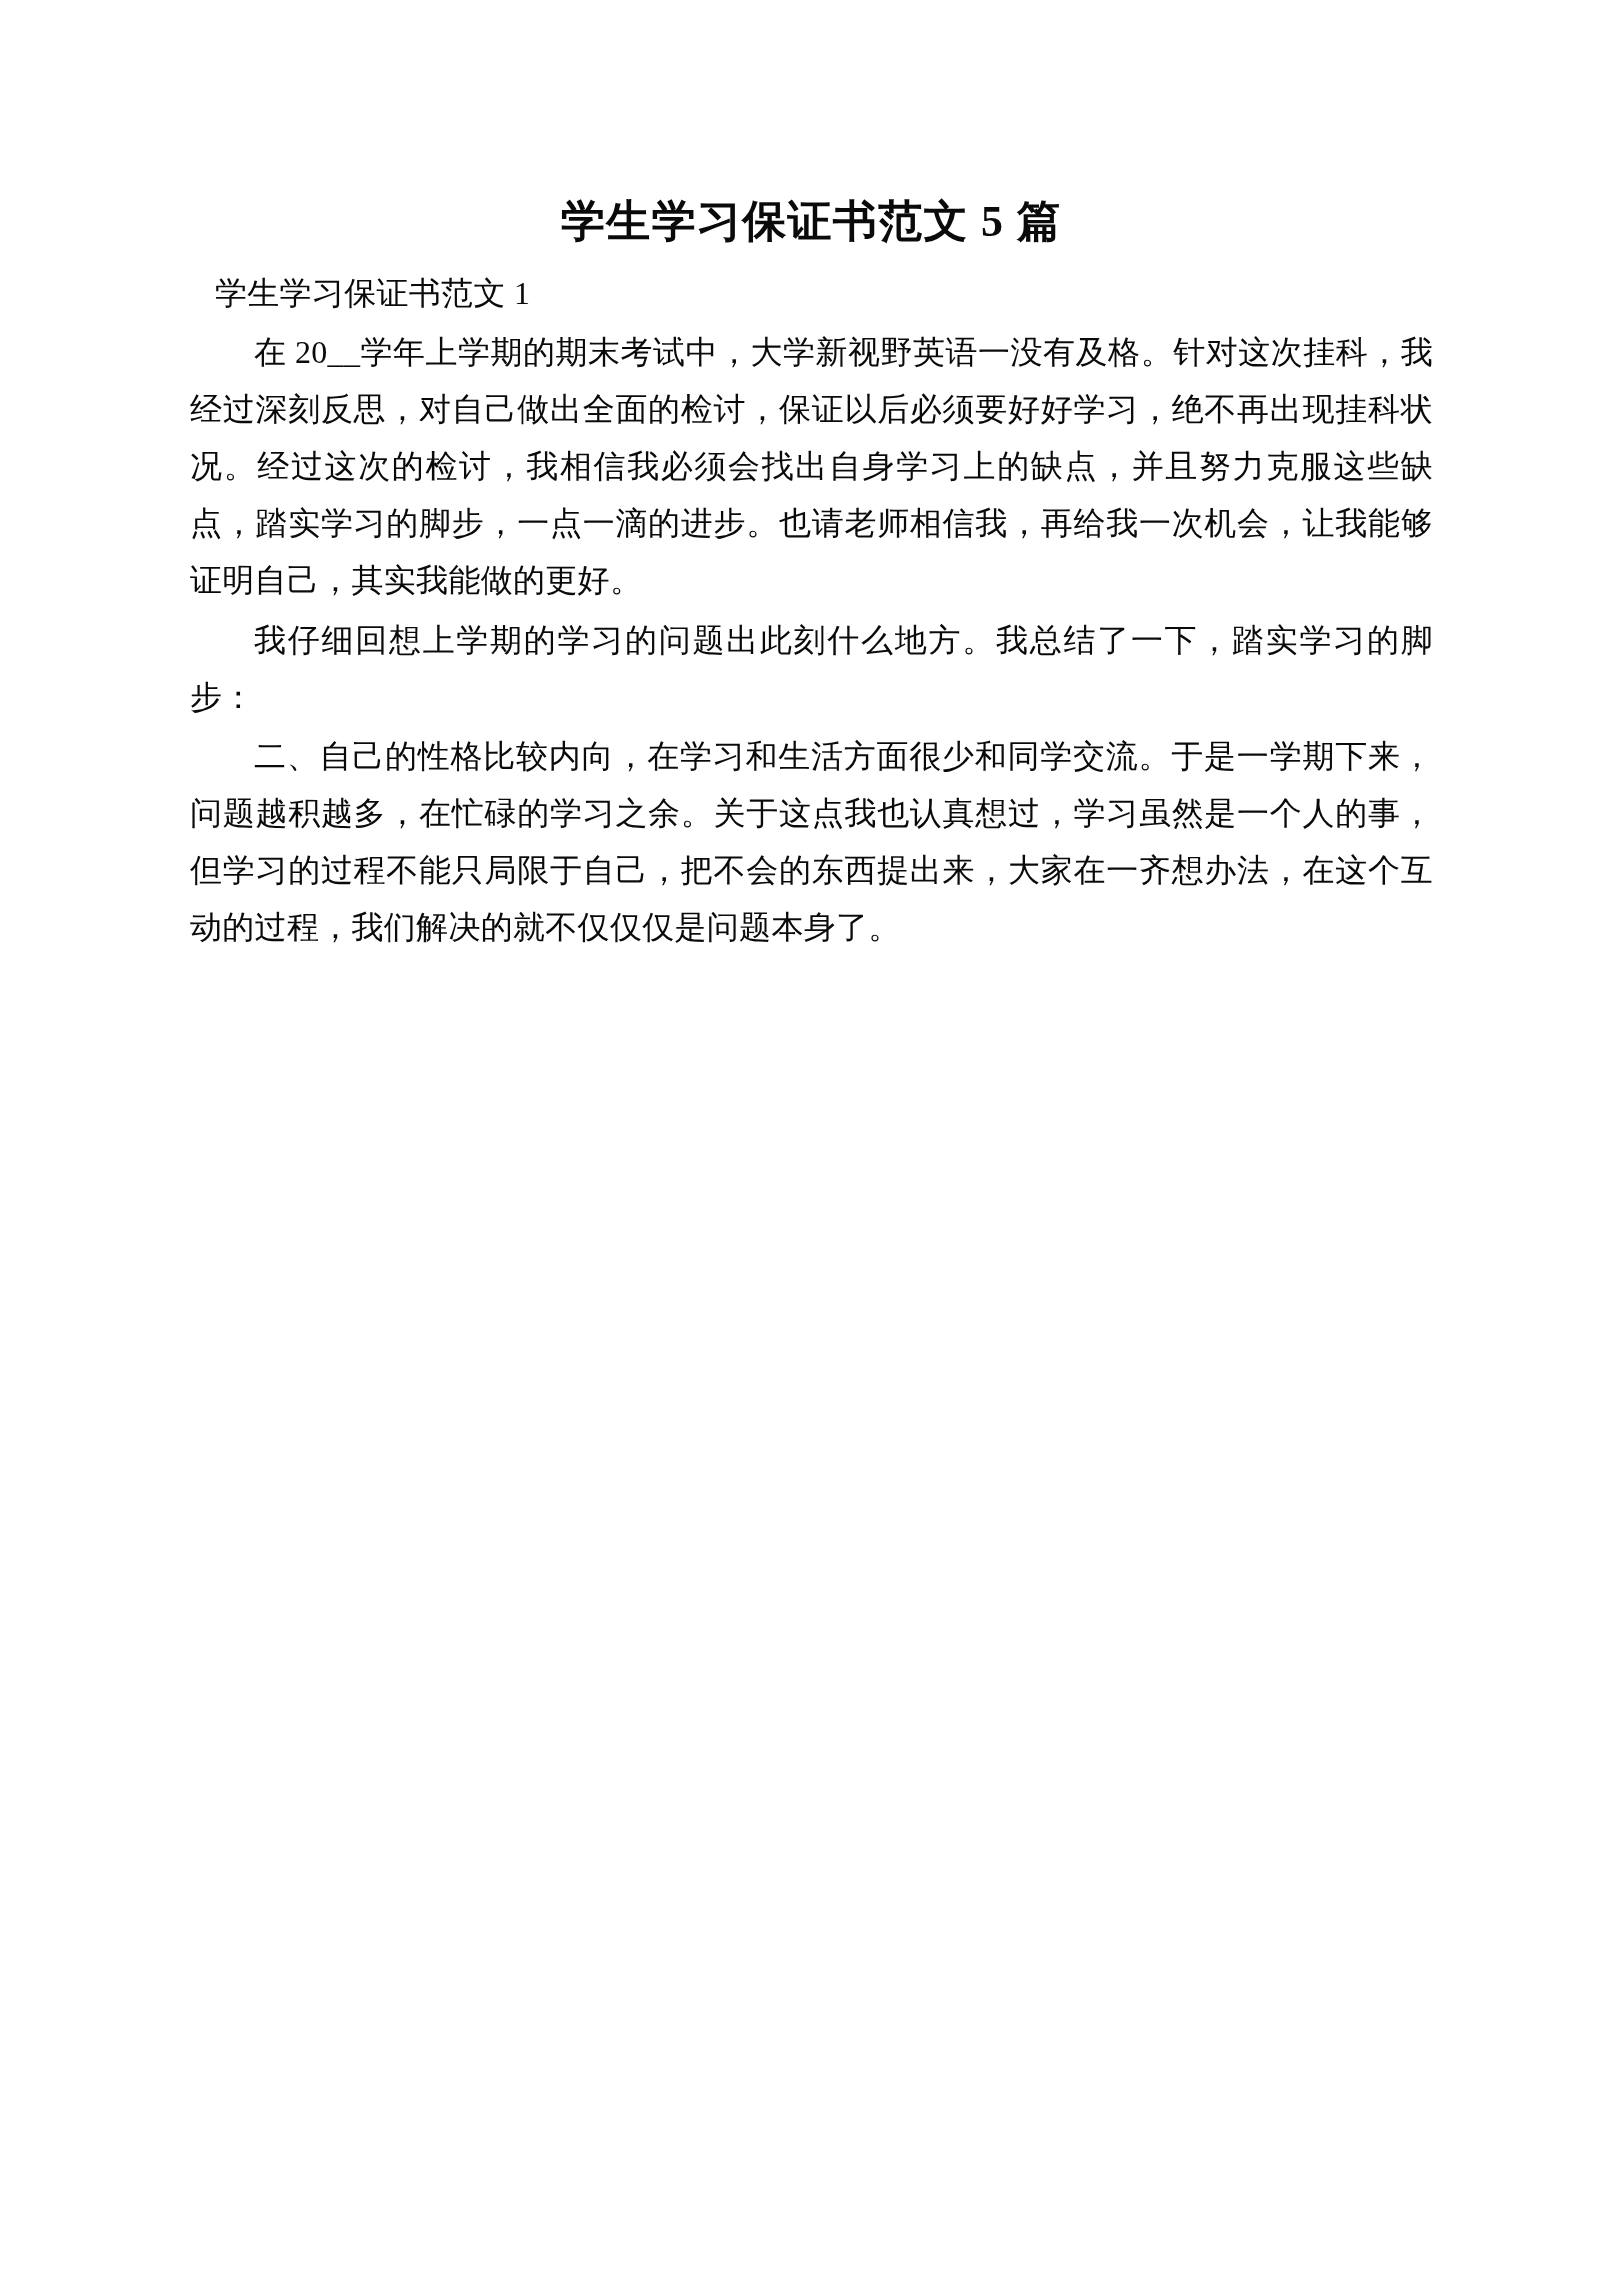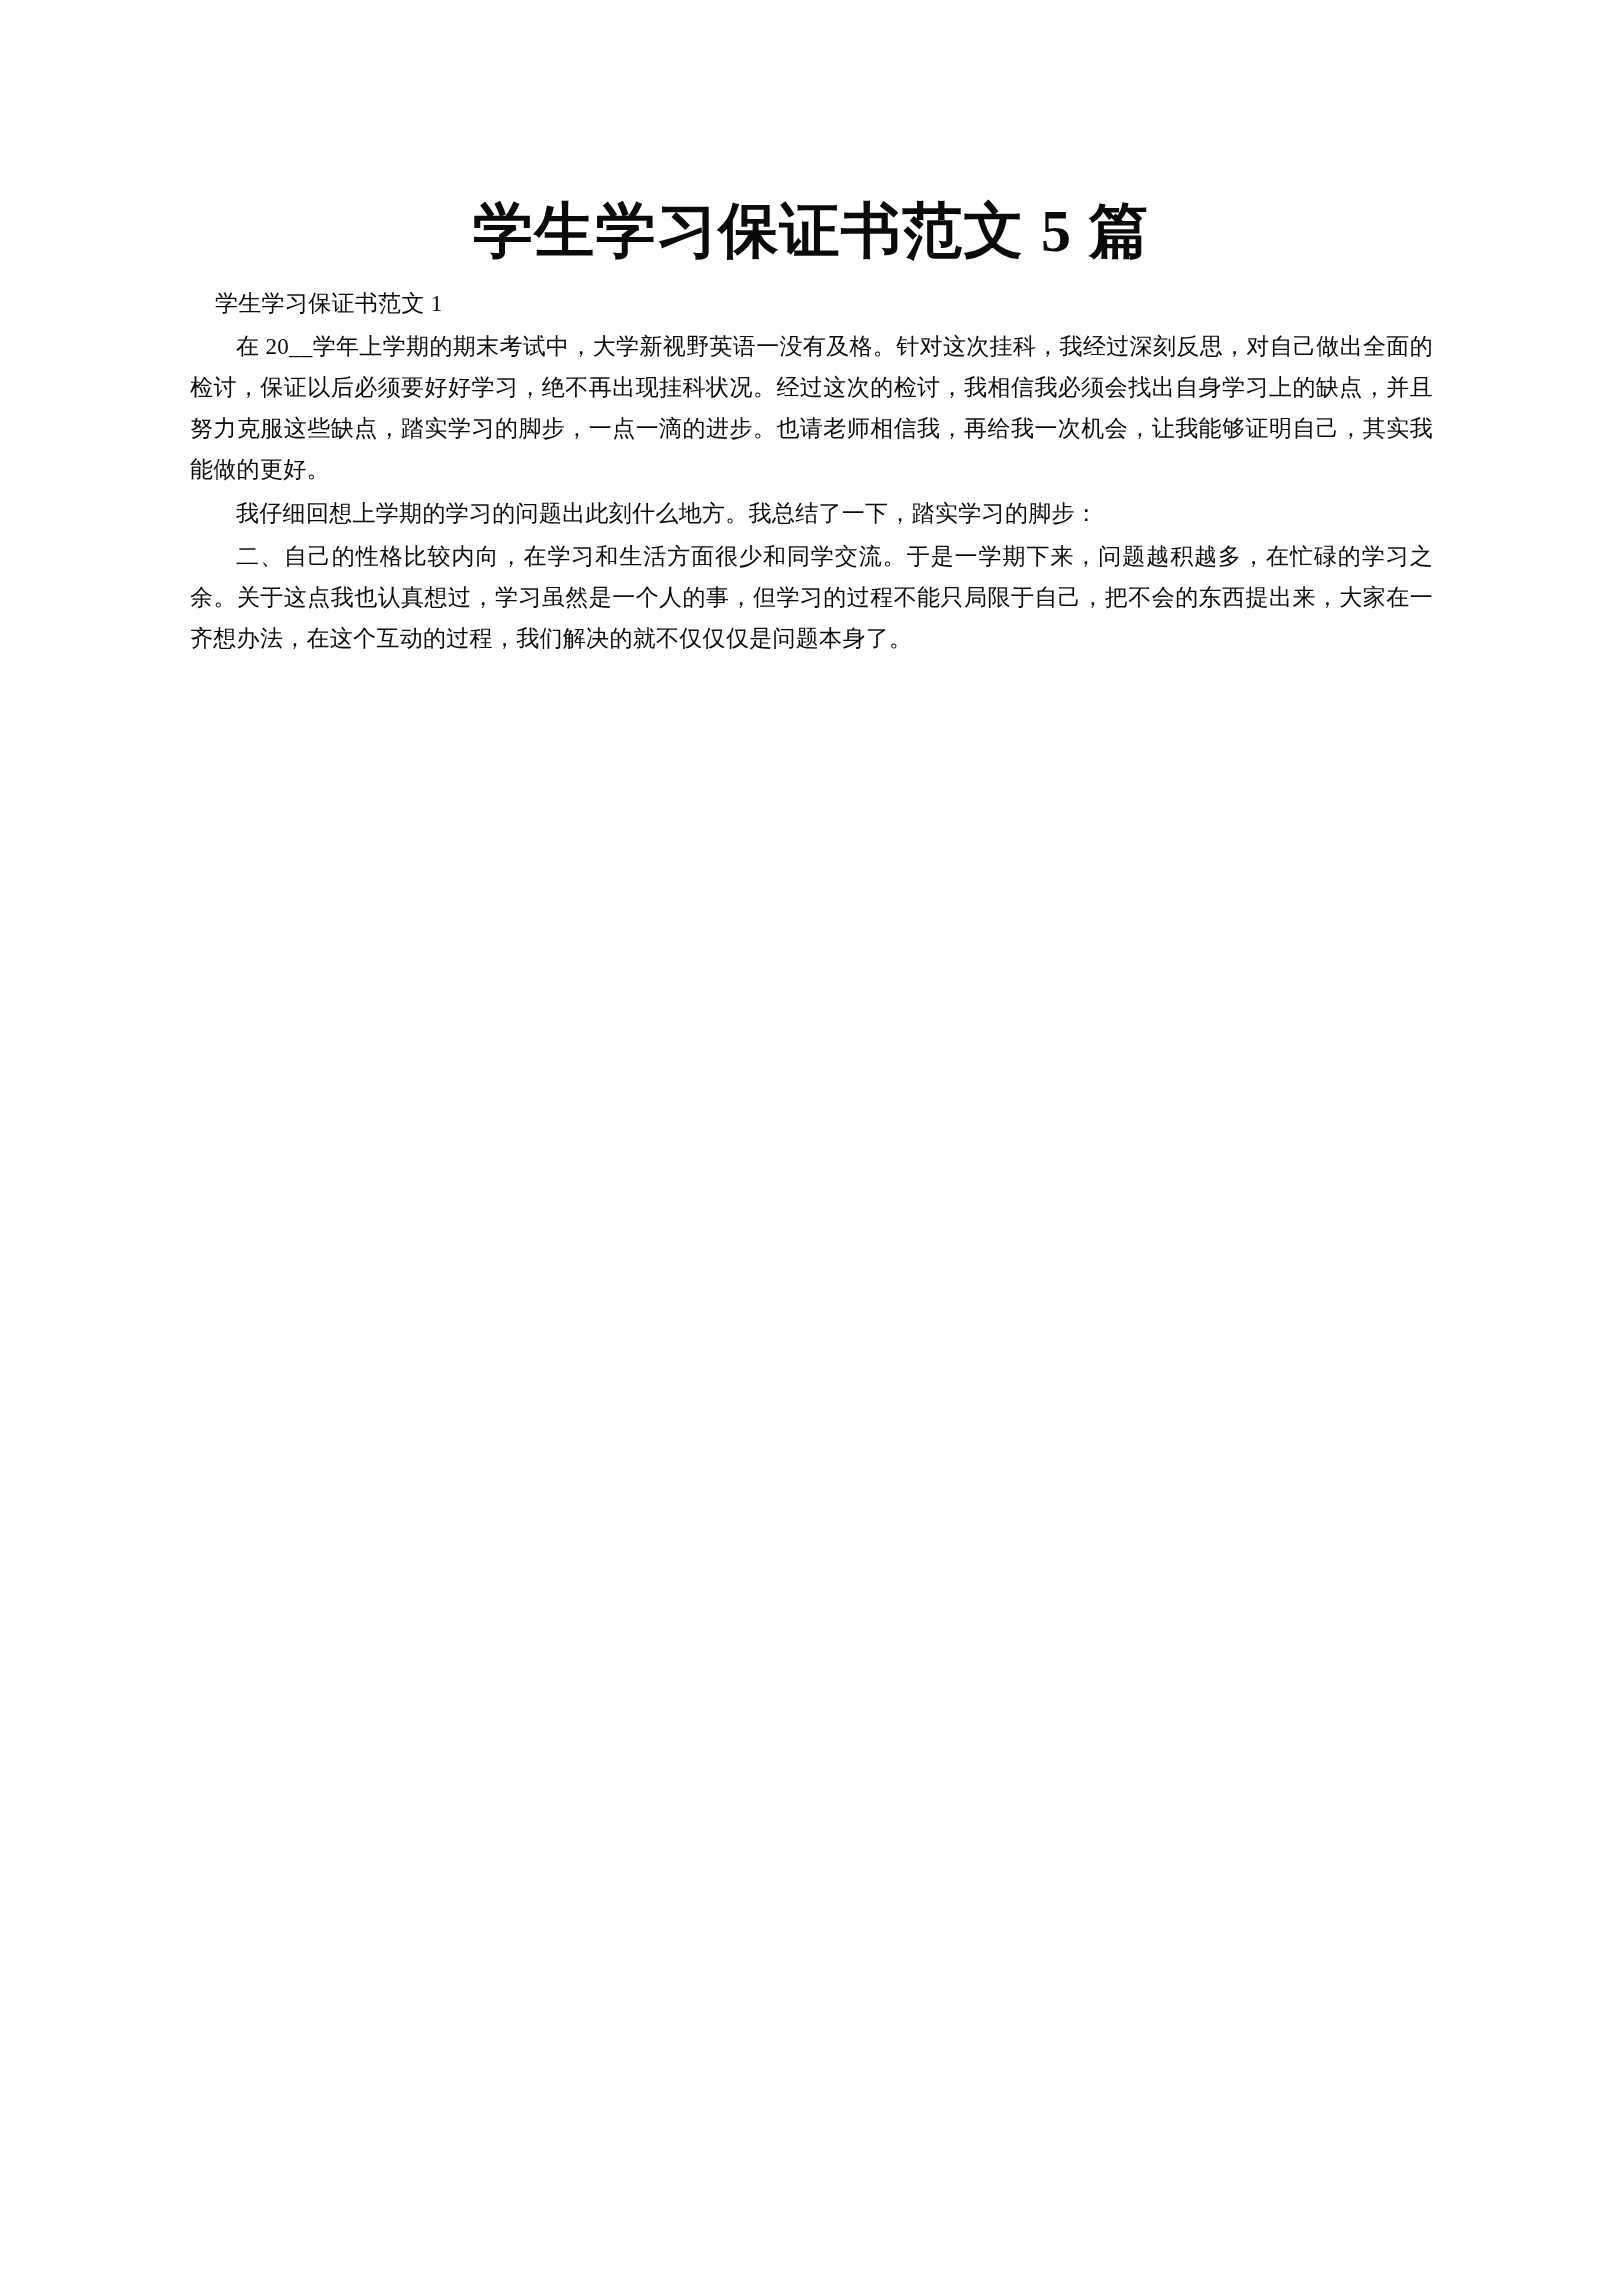--- a/index.html
+++ b/index.html
@@ -15,31 +15,31 @@
     height: 2295px;
     background: #ffffff;
     box-sizing: border-box;
     padding: 196px 190px 0 190px;
     overflow: hidden;
     font-family: "Liberation Serif", "DejaVu Serif", serif;
     color: #0a0a0a;
   }
 
   .doc-title {
-    font-size: 60px;
+    font-size: 44px;
     font-weight: bold;
     line-height: 1.18;
     text-align: center;
     letter-spacing: 1.3px;
     margin: 0 0 17px 0;
     font-family: "Liberation Serif", "DejaVu Serif", serif;
   }
 
   .doc-body {
-    font-size: 23px;
+    font-size: 32px;
     line-height: 1.78;
     text-align: justify;
     text-justify: inter-ideograph;
     letter-spacing: 0.3px;
   }
 
   .doc-body p {
     margin: 0 0 2.6px 0;
     text-align: justify;
   }

